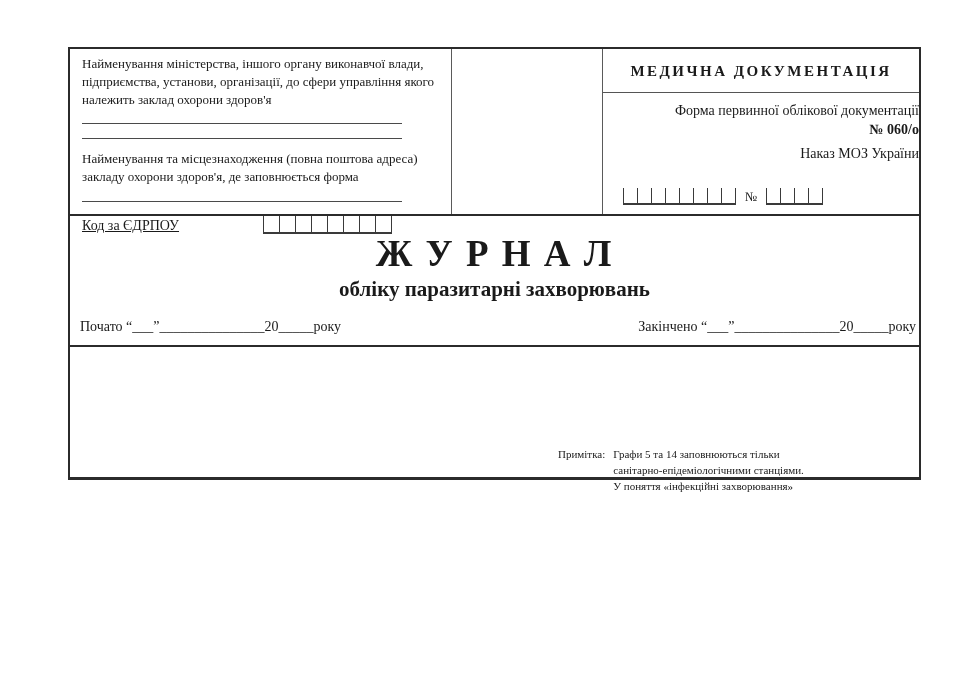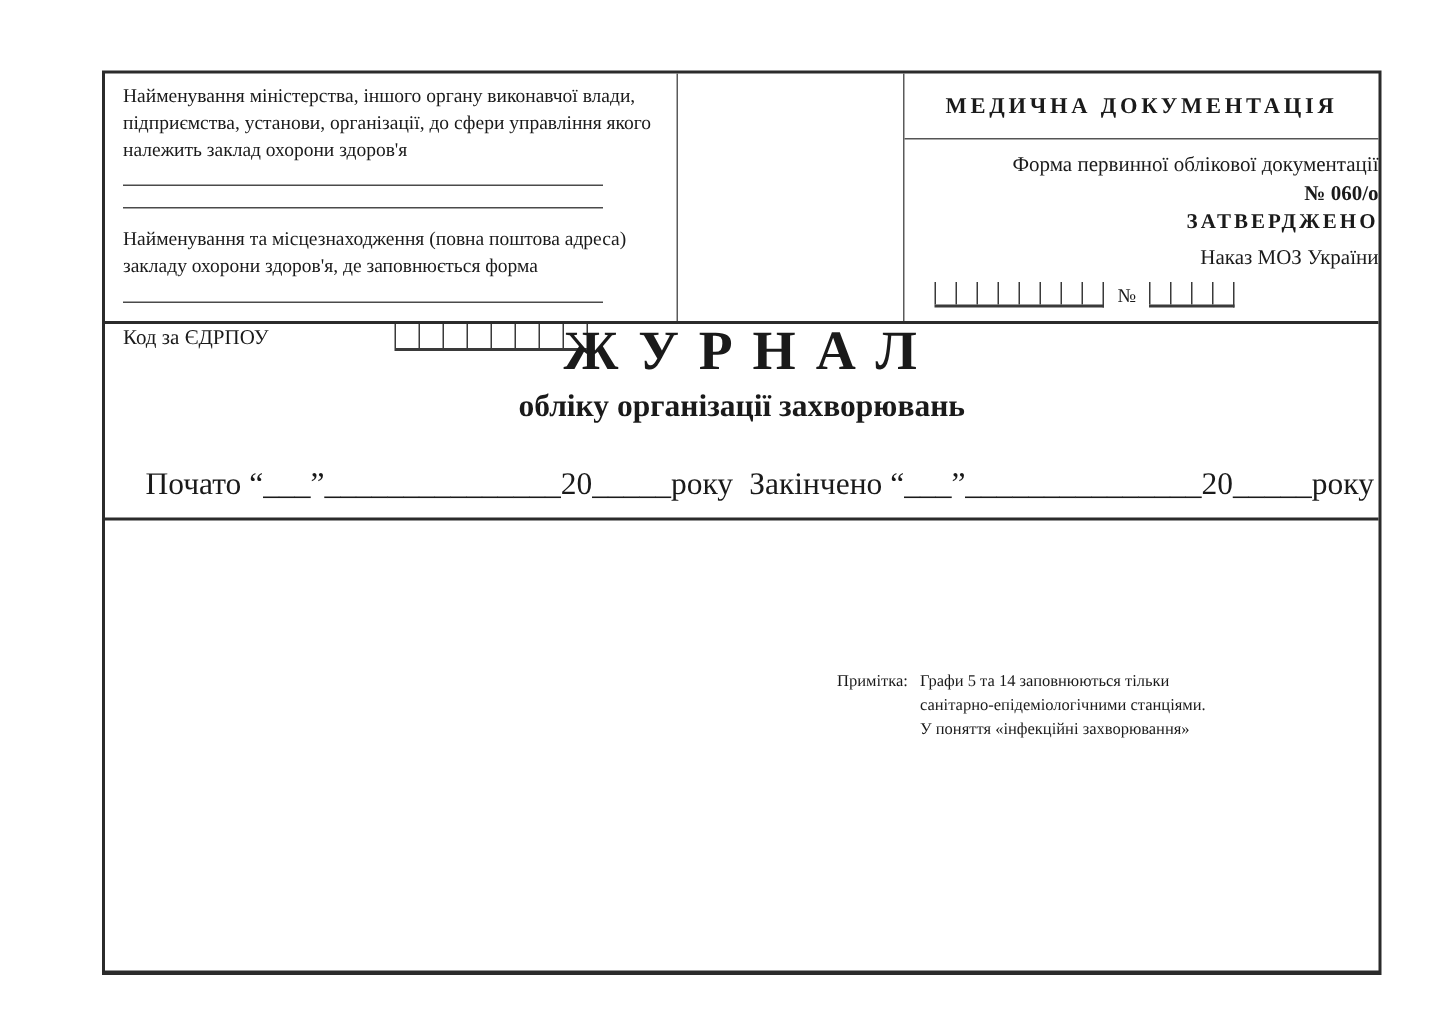--- a/index.html
+++ b/index.html
@@ -5,39 +5,39 @@
   * { margin:0; padding:0; box-sizing:border-box; }
   html,body { background:#ffffff; }
   body {
     width:970px; height:686px; position:relative;
     font-family:"Liberation Serif", serif;
     color:#1a1a1a;
   }
   .sheet { position:absolute; inset:0; background:#fff; }
 
   .frame {
-    position:absolute; left:68px; top:47px; width:853px; height:603px;
+    position:absolute; left:68px; top:47px; width:853px; height:433px;
     border:2px solid #2b2b2b; border-bottom-width:3px;
     display:flex; flex-direction:column;
   }
 
   
   .header-row { height:167px; border-bottom:2px solid #2b2b2b; display:flex; }
   .col-left  { width:382px; border-right:1.5px solid #5a5a5a; padding:6px 14px 0 12px; }
   .col-mid   { width:151px; border-right:1.5px solid #5a5a5a; }
   .col-right { flex:1; position:relative; }
 
   .small-text { font-size:13px; line-height:1.38; }
   .fill-line { border-bottom:1.2px solid #4a4a4a; width:320px; height:0; }
   .line1 { margin-top:14px; }
   .line2 { margin-top:14px; }
   .p2   { margin-top:11px; }
   .line3 { margin-top:15px; }
 
-  .edrpou-row { margin-top:14px; display:flex; align-items:flex-end; }
+  .edrpou-row { margin-top:14px; display:flex; align-items:flex-end;text-decoration:underline; }
   .edrpou-label { font-size:14px; }
   .comb { display:flex; border-bottom:2px solid #3a3a3a; border-right:1.5px solid #3a3a3a; }
   .comb span { display:block; border-left:1.5px solid #3a3a3a; }
   .edrpou-comb { margin-left:84px; }
   .edrpou-comb span { width:16px; height:16px; }
 
   .med-doc {
     text-align:center; font-weight:bold; font-size:15px; letter-spacing:2.5px;
     padding:14px 0 12px; border-bottom:1px solid #555;
   }
@@ -51,26 +51,26 @@
   .order-combs {
     position:absolute; left:20px; bottom:9px; right:8px;
     display:flex; align-items:flex-end;
   }
   .small-comb span { width:14px; height:15px; }
   .no-sign { font-size:13px; margin:0 9px 0 9px; }
 
   
   .title-row { height:131px; border-bottom:2.5px solid #2b2b2b; position:relative; text-align:center; }
   .main-title {
-    font-size:37px; font-weight:bold; letter-spacing:2px; line-height:1;
+    padding-top:19px; font-size:37px; font-weight:bold; letter-spacing:2px; line-height:1;
   }
   .subtitle { font-size:21px; font-weight:bold; margin-top:5px; }
   .dates {
-    position:absolute; left:27px; right:3px; bottom:10px;
-    display:flex; justify-content:space-between; font-size:21px;
+    position:absolute; left:10px; right:3px; bottom:10px;
+    display:flex; justify-content:space-between; font-size:14px;
   }
 
   
   .body-row { flex:1; position:relative; }
   .note { position:absolute; left:488px; top:100px; display:flex; font-size:11px; line-height:1.45; }
   .note-label { margin-right:8px; white-space:nowrap; }
   .note-lines div { white-space:nowrap; }
 </style>
 </head>
 <body>
@@ -100,21 +100,20 @@
             </div>
         </div>
       </div>
 
       <div class="col-mid"></div>
 
       <div class="col-right">
         <div class="med-doc">МЕДИЧНА ДОКУМЕНТАЦІЯ</div>
         <div class="rline form-type">Форма первинної облікової документації</div>
         <div class="rline bold mt3">№ 060/о</div>
-        <div class="rline bold spaced mt3">ЗАТВЕРДЖЕНО</div>
         <div class="rline order-line">Наказ МОЗ України</div>
         <div class="order-combs">
           <div class="comb small-comb">
               <span></span>
               <span></span>
               <span></span>
               <span></span>
               <span></span>
               <span></span>
               <span></span>
@@ -126,21 +125,21 @@
               <span></span>
               <span></span>
               <span></span>
             </div>
         </div>
       </div>
     </div>
 
     <div class="title-row">
       <div class="main-title">Ж У Р Н А Л</div>
-      <div class="subtitle">обліку  організації захворювань</div>
+      <div class="subtitle">обліку  паразитарні захворювань</div>
       <div class="dates">
         <span>Почато “___”_______________20_____року</span>
         <span>Закінчено “___”_______________20_____року</span>
       </div>
     </div>
 
     <div class="body-row">
       <div class="note">
         <span class="note-label">Примітка:</span>
         <div class="note-lines">

